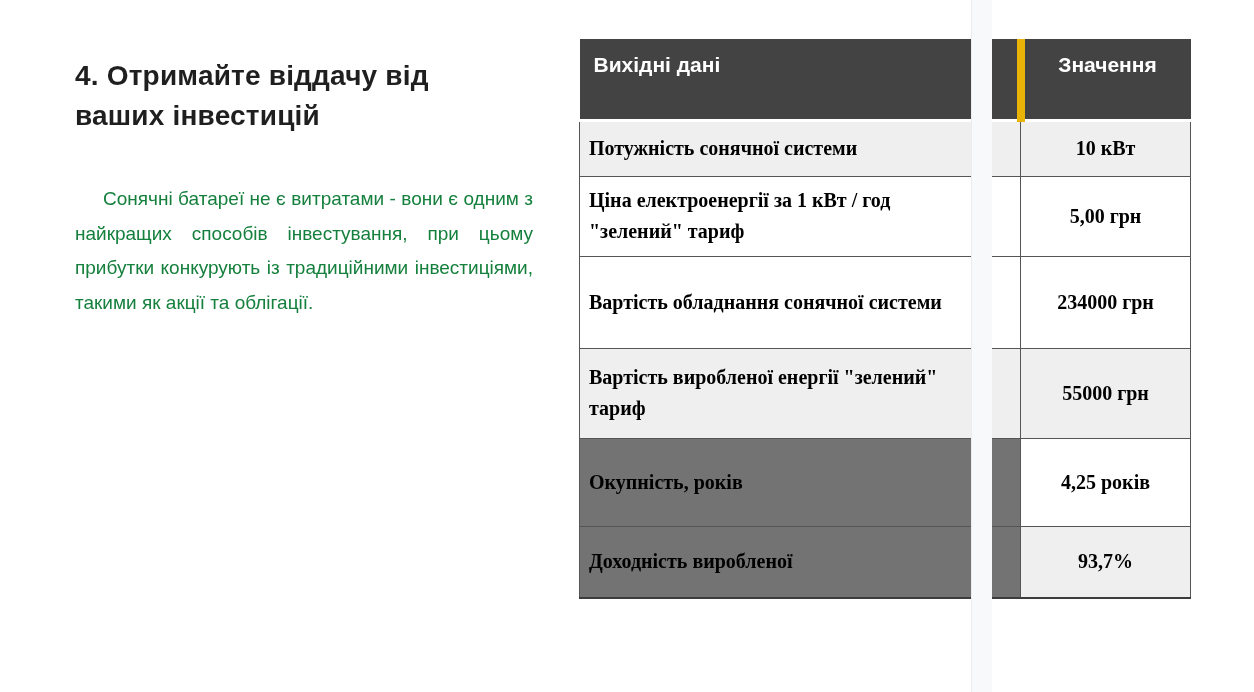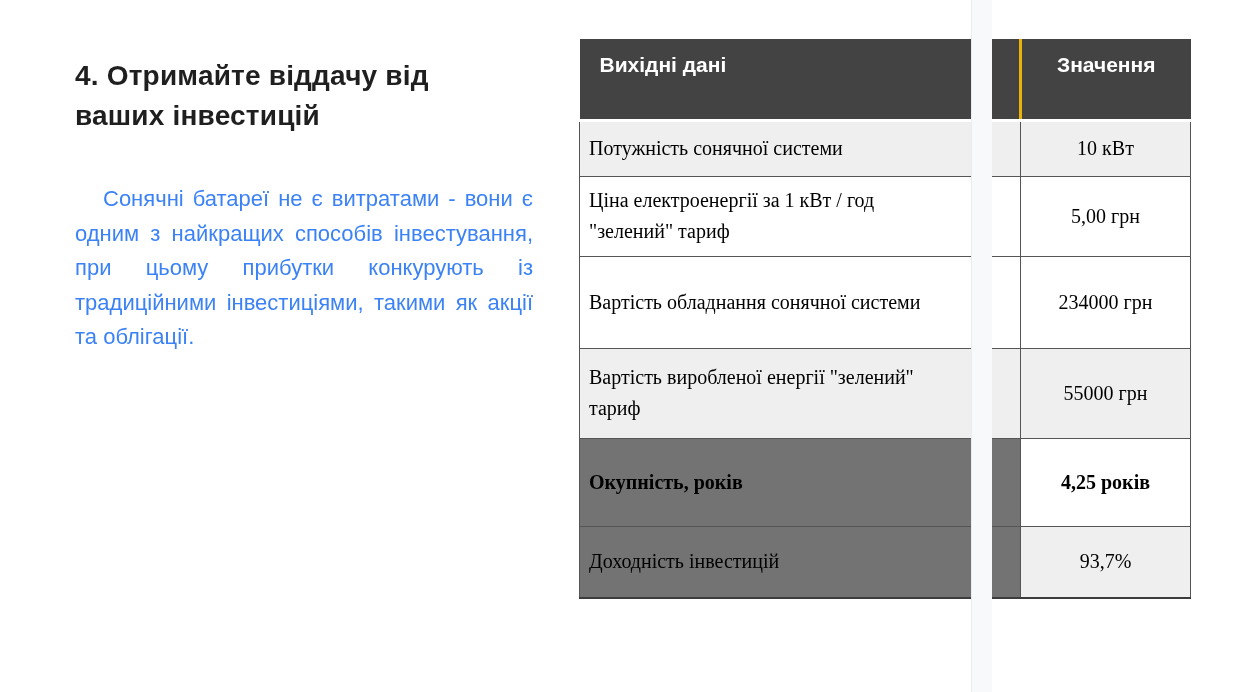--- a/index.html
+++ b/index.html
@@ -4,39 +4,39 @@
 <style>
   * { margin:0; padding:0; box-sizing:border-box; }
   html,body { width:1254px; height:692px; background:#ffffff; overflow:hidden;
               font-family:"Liberation Sans", sans-serif; }
   .page { position:relative; width:992px; height:692px; background:#ffffff; }
 
   
   .content { position:absolute; left:75px; top:56px; width:458px; color:#1f1f1f; }
   .content h1 { font-size:28px; line-height:40px; font-weight:bold;
                 white-space:pre-line; letter-spacing:0.2px; }
-  .content p { margin-top:0; font-size:22px; line-height:34.5px;
-               text-align:justify; color:#3b82f6; }
+  .content p { margin-top:0; font-size:19px; line-height:34.5px;
+               text-align:justify; color:#15803d; }
   .content p.p1 { margin-top:46px; text-indent:28px; }
   .content p.p2 { text-indent:62px; }
 
   
   .table-wrap { position:absolute; left:579px; top:39px; }
   table { border-collapse:collapse; table-layout:fixed; width:611px; }
   col.c1 { width:441px; } col.c2 { width:170px; }
 
   th { background:#434343; color:#ffffff; font-family:"Liberation Sans", sans-serif;
        font-weight:bold; font-size:21px; height:81px; vertical-align:top;
        padding-top:14px; border:none; }
-  th.h1 { text-align:left; padding-left:20px; border-right:3px solid #eab308;
+  th.h1 { text-align:left; padding-left:14px; border-right:8px solid #eab308;
           border-bottom:3px solid #ffffff; }
   th.h2 { text-align:center; border-bottom:3px solid #ffffff; }
 
   td { border:1px solid #555555; font-family:"Liberation Serif", serif;
-       font-size:20px; color:#000000; vertical-align:middle; }
+       font-size:20px; color:#000000; vertical-align:middle;font-weight:bold; }
   td.lbl { text-align:left; padding:4px 10px 4px 9px; line-height:31px; }
   td.lbl span { white-space:pre-line; display:block; }
   td.val { text-align:center; padding:4px 6px; }
 
   tbody tr:nth-child(1) td { height:56px; }
   tbody tr:nth-child(2) td { height:80px; }
   tbody tr:nth-child(3) td { height:92px; }
   tbody tr:nth-child(4) td { height:90px; }
   tbody tr:nth-child(5) td { height:88px; }
   tbody tr:nth-child(6) td { height:72px; }
@@ -103,21 +103,21 @@
           <td class="val bg-gray">55000 грн</td>
         </tr>
         <tr>
           <td class="lbl bg-blue bold">
             <span>Окупність, років</span>
             </td>
           <td class="val bg-white bold">4,25 років</td>
         </tr>
         <tr>
           <td class="lbl bg-blue">
-            <span>Доходність інвестицій</span>
+            <span>Доходність виробленої</span>
             </td>
           <td class="val bg-gray">93,7%</td>
         </tr>
       </tbody>
     </table>
   </div>
 
   <div class="scroll-strip"></div>
 
 </div>

